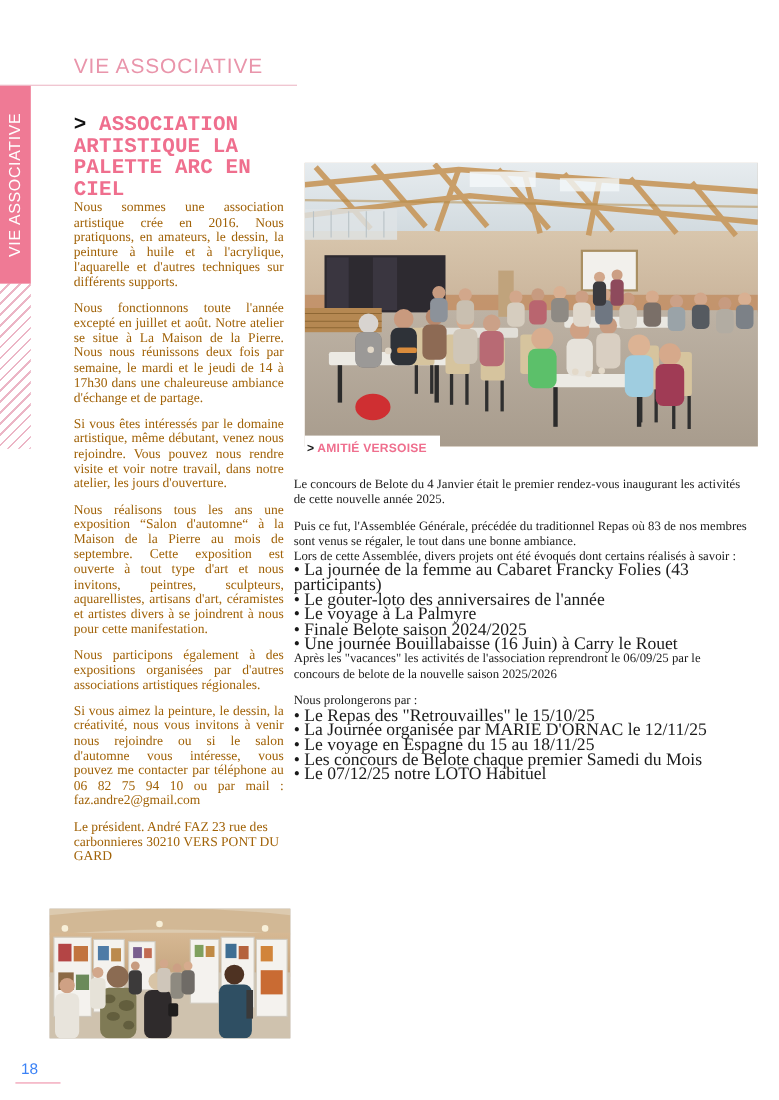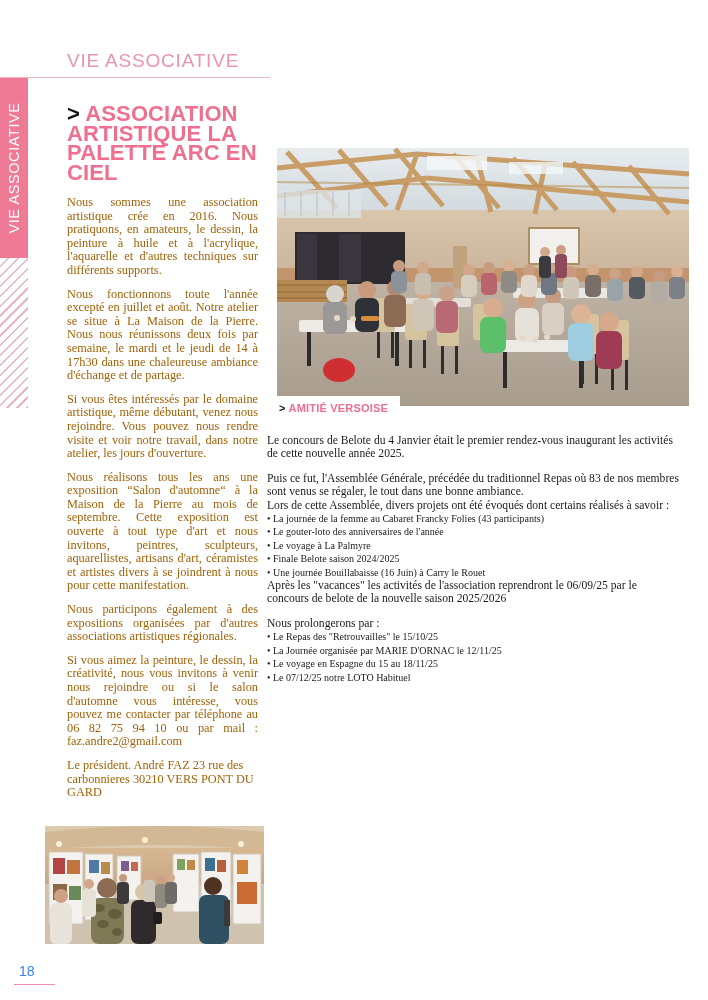--- a/index.html
+++ b/index.html
@@ -77,27 +77,27 @@
   }
 
   
   .col-left {
     position: absolute;
     left: 67px;
     top: 104px;
     width: 191px;
   }
   .art-head {
-    font-family: Liberation Sans, sans-serif;
+    font-family: Liberation Mono, monospace;
     font-weight: bold;
-    font-size: 22px;
+    font-size: 19px;
     line-height: 19.5px;
     color: #ef6f8e;
     letter-spacing: 0.1px;
-    margin: 0 0 14px 0;
+    margin: 0 0 0 0;
   }
   .art-head .chev {
     color: #111111;
     font-weight: bold;
   }
   .col-left p {
     margin: 0 0 10px 0;
     font-size: 12.3px;
     line-height: 13.6px;
     text-align: justify;
@@ -159,21 +159,21 @@
     line-height: 13.4px;
     color: #1a1a1a;
   }
   .col-right p.tight { margin-bottom: 0; }
   .col-right ul {
     list-style: none;
     margin: 0;
     padding: 0;
   }
   .col-right li {
-    font-size: 10px;
+    font-size: 16px;
     line-height: 13.4px;
     color: #1a1a1a;
   }
   .col-right li::before {
     content: "\2022\00a0";
   }
   .block-gap { height: 11px; }
 
   
   .page-num {
@@ -422,20 +422,21 @@
     <li>Finale Belote saison 2024/2025</li>
     <li>Une journée Bouillabaisse (16 Juin) à Carry le Rouet</li>
   </ul>
   <p class="tight">Après les "vacances" les activités de l'association reprendront le 06/09/25 par le concours de belote de la nouvelle saison 2025/2026</p>
   <div class="block-gap"></div>
   <p class="tight">Nous prolongerons par :</p>
   <ul>
     <li>Le Repas des "Retrouvailles" le 15/10/25</li>
     <li>La Journée organisée par MARIE D'ORNAC le 12/11/25</li>
     <li>Le voyage en Espagne du 15 au 18/11/25</li>
+    <li>Les concours de Belote chaque premier Samedi du Mois</li>
     <li>Le 07/12/25 notre LOTO Habituel</li>
   </ul>
 </div>
 
 <div class="photo-bottom">
   <svg width="219" height="118" viewBox="0 0 219 118" xmlns="http://www.w3.org/2000/svg" aria-hidden="true">
     <defs>
       <linearGradient id="gwall" x1="0" y1="0" x2="0" y2="1">
         <stop offset="0%" stop-color="#d6b893"></stop>
           <stop offset="100%" stop-color="#c5a57f"></stop>

